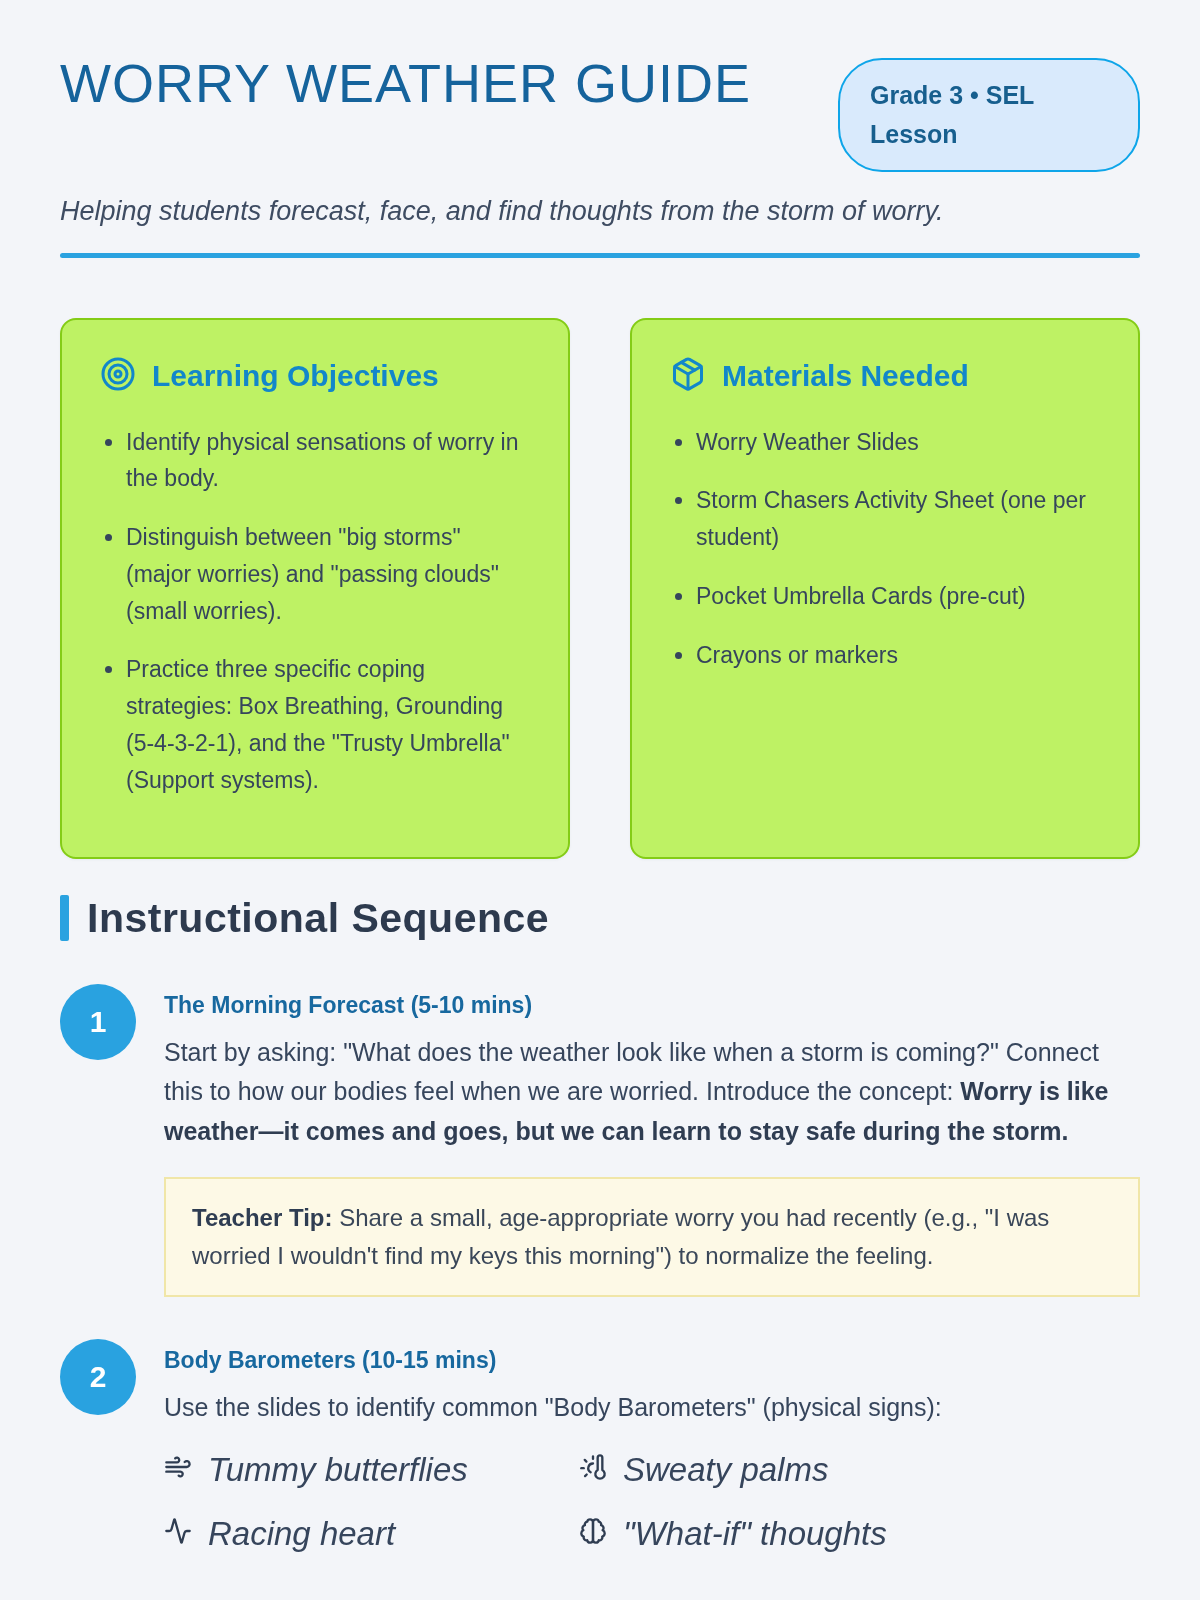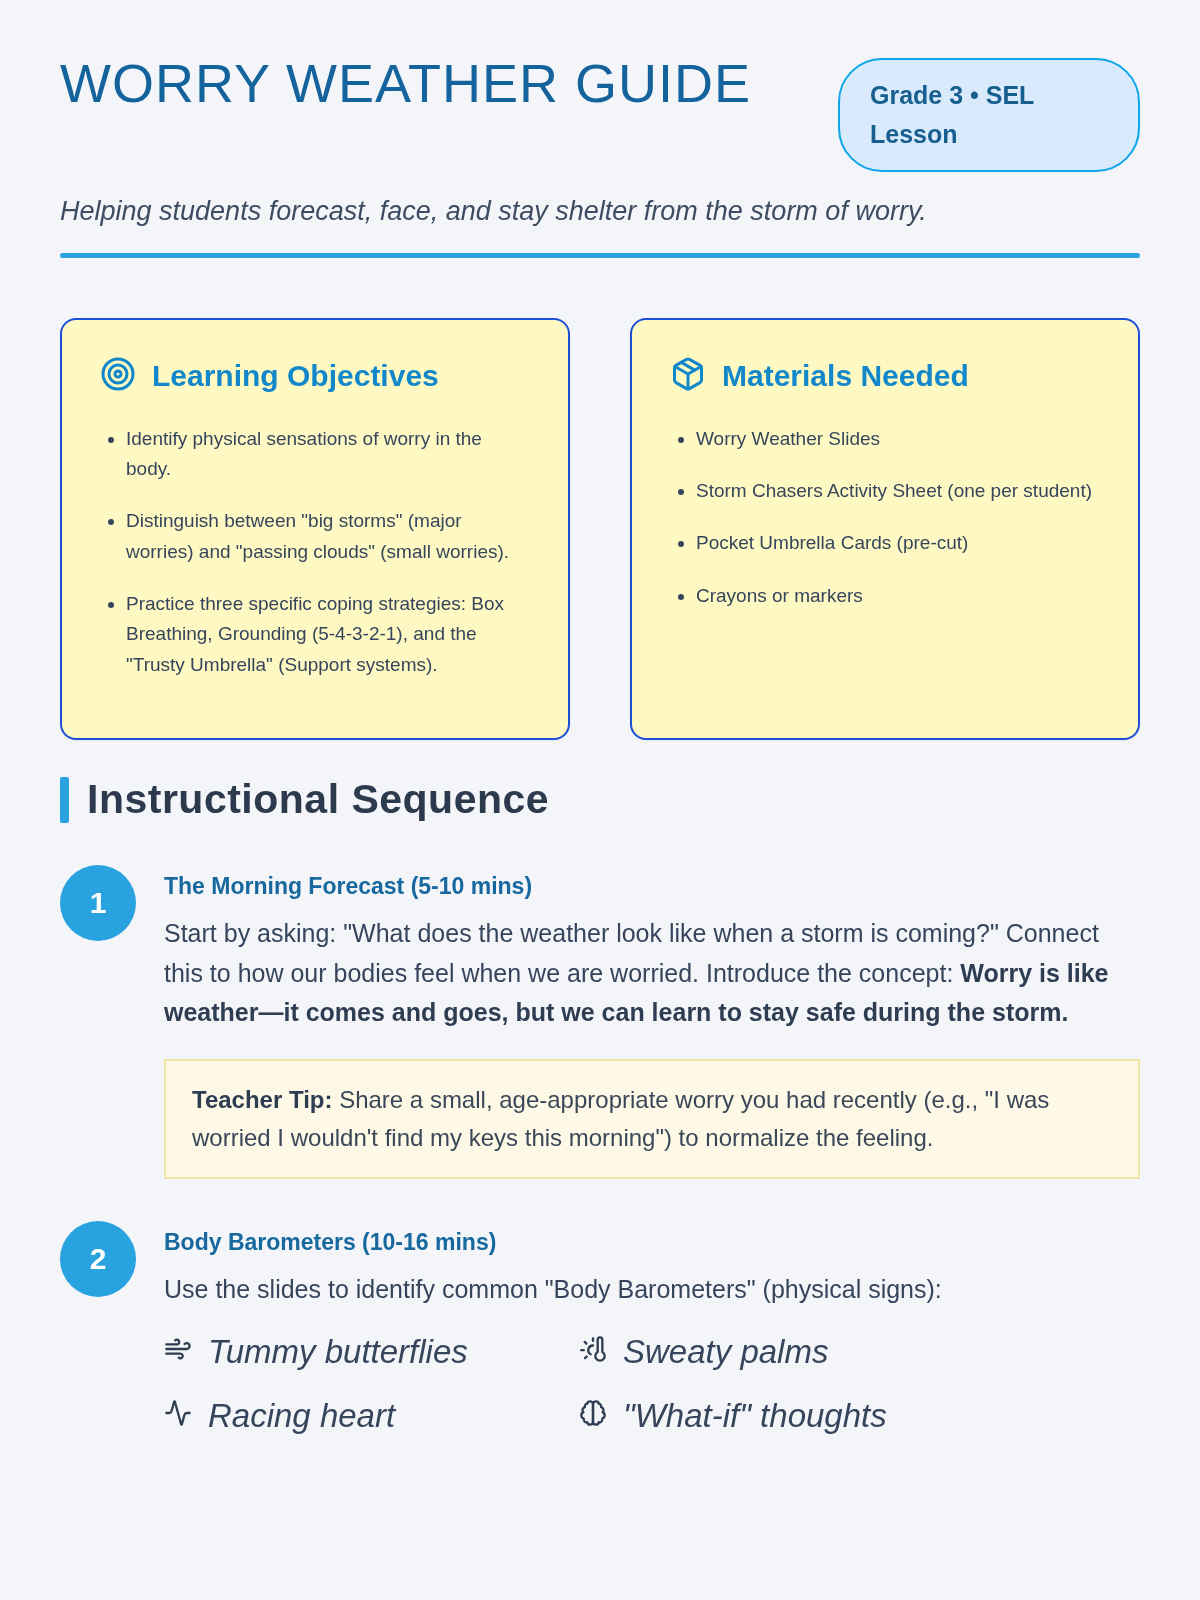--- a/index.html
+++ b/index.html
@@ -25,28 +25,28 @@
     padding: 16px 30px; border-radius: 44px; max-width: 302px; margin-top: 6px;
   }
   .subtitle {
     margin-top: 24px; font-size: 27px; font-style: italic; color: #3e4c62;
   }
   .divider { margin-top: 26px; height: 5px; background: #2aa2e0; border-radius: 3px; }
 
   
   .cards { display: grid; grid-template-columns: 1fr 1fr; gap: 60px; margin-top: 60px; }
   .card {
-    background: #fef9c3; border: 2px solid #1d4ed8; border-radius: 16px;
+    background: #bef264; border: 2px solid #84cc16; border-radius: 16px;
     padding: 36px 38px; box-shadow: 0 1px 3px rgba(30,50,80,.05);
   }
   .card-header { display: flex; align-items: center; gap: 16px; color: #1287ca; }
   .card-header svg { width: 36px; height: 36px; flex: 0 0 36px; }
   .card-title { font-size: 30px; font-weight: 700; }
   .card ul { margin: 28px 0 0 0; padding-left: 26px; }
-  .card li { font-size: 19px; line-height: 1.6; margin-bottom: 22px; color: #36455c; }
+  .card li { font-size: 23px; line-height: 1.6; margin-bottom: 22px; color: #36455c; }
 
   
   .section-header { display: flex; align-items: center; gap: 18px; margin-top: 36px; }
   .section-bar { width: 9px; height: 46px; background: #2aa2e0; border-radius: 2px; }
   .section-title { font-size: 41px; font-weight: 800; color: #2d3a4e; letter-spacing: .5px; }
 
   
   .step { display: flex; gap: 28px; margin-top: 42px; }
   .step-circle {
     flex: 0 0 76px; width: 76px; height: 76px; border-radius: 50%;
@@ -72,21 +72,21 @@
 </head>
 <body>
 
 <div class="page">
 
   <div class="header-row">
     <h1 class="page-title">WORRY WEATHER GUIDE</h1>
     <div class="badge">Grade 3 • SEL Lesson</div>
   </div>
 
-  <div class="subtitle">Helping students forecast, face, and stay shelter from the storm of worry.</div>
+  <div class="subtitle">Helping students forecast, face, and find thoughts from the storm of worry.</div>
 
   <div class="divider"></div>
 
   <div class="cards">
 
     <div class="card">
       <div class="card-header">
         <span>
           <svg viewBox="0 0 24 24" fill="none" stroke="#1287ca" stroke-width="2" stroke-linecap="round" stroke-linejoin="round">
             <circle cx="12" cy="12" r="10"></circle>
@@ -135,21 +135,21 @@
     <div class="step-content">
       <div class="step-heading">The Morning Forecast (5-10 mins)</div>
       <div class="step-body"><span>Start by asking: "What does the weather look like when a storm is coming?" Connect this to how our bodies feel when we are worried. Introduce the concept: </span><span class="bold">Worry is like weather—it comes and goes, but we can learn to stay safe during the storm.</span></div>
       <div class="tip"><span class="bold">Teacher Tip:</span><span> Share a small, age-appropriate worry you had recently (e.g., "I was worried I wouldn't find my keys this morning") to normalize the feeling.</span></div>
     </div>
   </div>
 
   <div class="step">
     <div class="step-circle">2</div>
     <div class="step-content">
-      <div class="step-heading">Body Barometers (10-16 mins)</div>
+      <div class="step-heading">Body Barometers (10-15 mins)</div>
       <div class="step-body">Use the slides to identify common "Body Barometers" (physical signs):</div>
       <div class="signs">
 
         <div class="sign">
           <span>
             <svg viewBox="0 0 24 24" fill="none" stroke="currentColor" stroke-width="2" stroke-linecap="round" stroke-linejoin="round">
               <path d="M17.7 7.7a2.5 2.5 0 1 1 1.8 4.3H2"></path>
                 <path d="M9.6 4.6A2 2 0 1 1 11 8H2"></path>
                 <path d="M12.6 19.4A2 2 0 1 0 14 16H2"></path>
             </svg>

